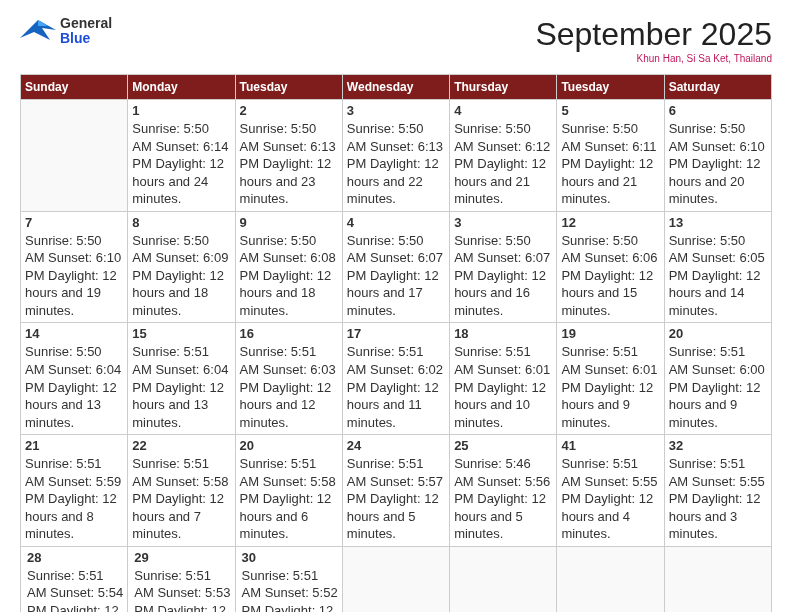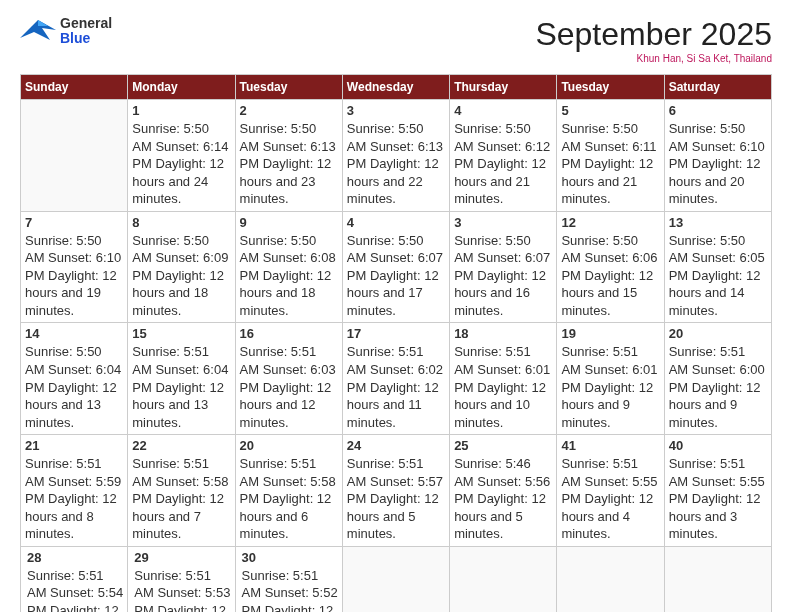--- a/index.html
+++ b/index.html
@@ -310,21 +310,21 @@
 and 5 minutes.</div>
           </td>
           <td>
             <span class="day-number">41</span>
             <div class="day-info">Sunrise: 5:51 AM
 Sunset: 5:55 PM
 Daylight: 12 hours
 and 4 minutes.</div>
           </td>
           <td>
-            <span class="day-number">40</span>
+            <span class="day-number">32</span>
             <div class="day-info">Sunrise: 5:51 AM
 Sunset: 5:55 PM
 Daylight: 12 hours
 and 3 minutes.</div>
           </td>
         </tr>
         <tr>
           <td>
             <span class="day-number">28</span>
             <div class="day-info">Sunrise: 5:51 AM

